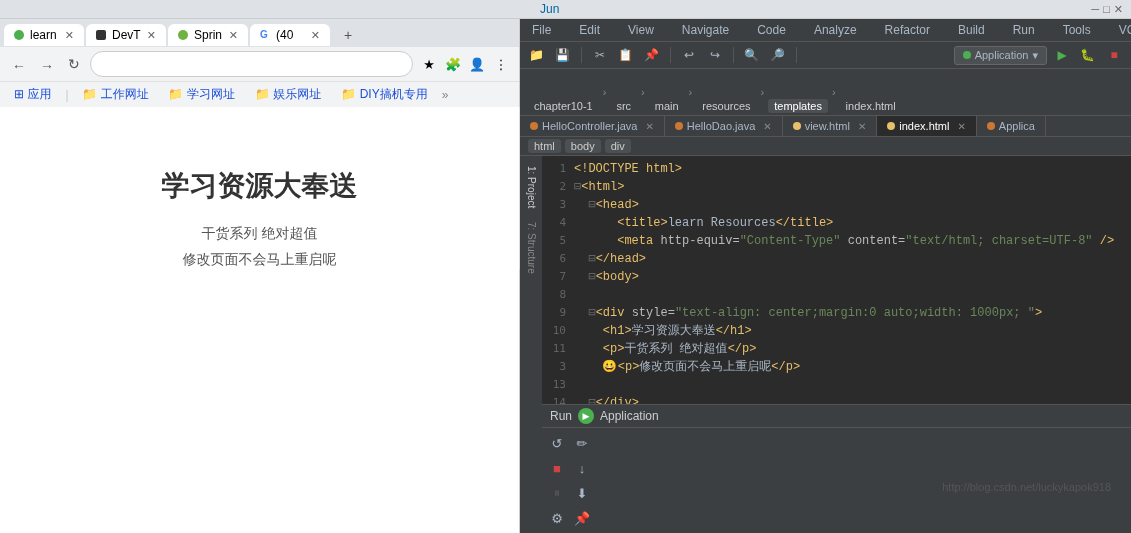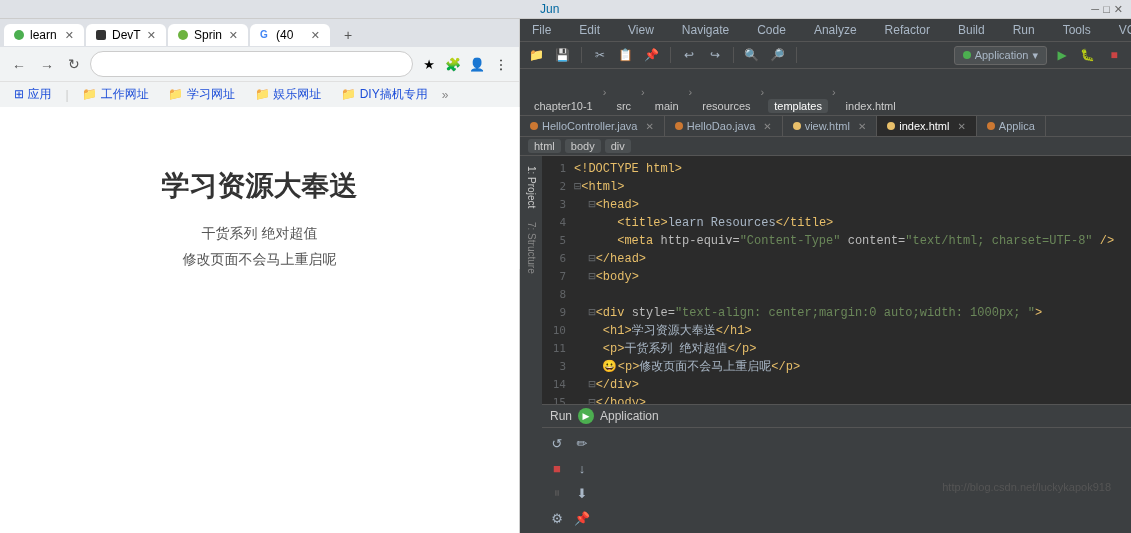--- a/index.html
+++ b/index.html
@@ -314,20 +314,24 @@
           </div>
           <div class="code-line">
             <span class="line-num">11</span>
             <span class="line-content">    <span class="c-tag">&lt;p&gt;</span><span class="c-text">干货系列 绝对超值</span><span class="c-tag">&lt;/p&gt;</span></span>
           </div>
           <div class="code-line">
             <span class="line-num">3</span>
             <span class="line-content">    😀<span class="c-tag">&lt;p&gt;</span><span class="c-text">修改页面不会马上重启呢</span><span class="c-tag">&lt;/p&gt;</span></span>
           </div>
           <div class="code-line">
+            <span class="line-num">13</span>
+            <span class="line-content"></span>
+          </div>
+          <div class="code-line">
             <span class="line-num">14</span>
             <span class="line-content">  <span class="c-fold">⊟</span><span class="c-tag">&lt;/div&gt;</span></span>
           </div>
           <div class="code-line">
             <span class="line-num">15</span>
             <span class="line-content">  <span class="c-fold">⊟</span><span class="c-tag">&lt;/body&gt;</span></span>
           </div>
           <div class="code-line">
             <span class="line-num">16</span>
             <span class="line-content">  </span>

